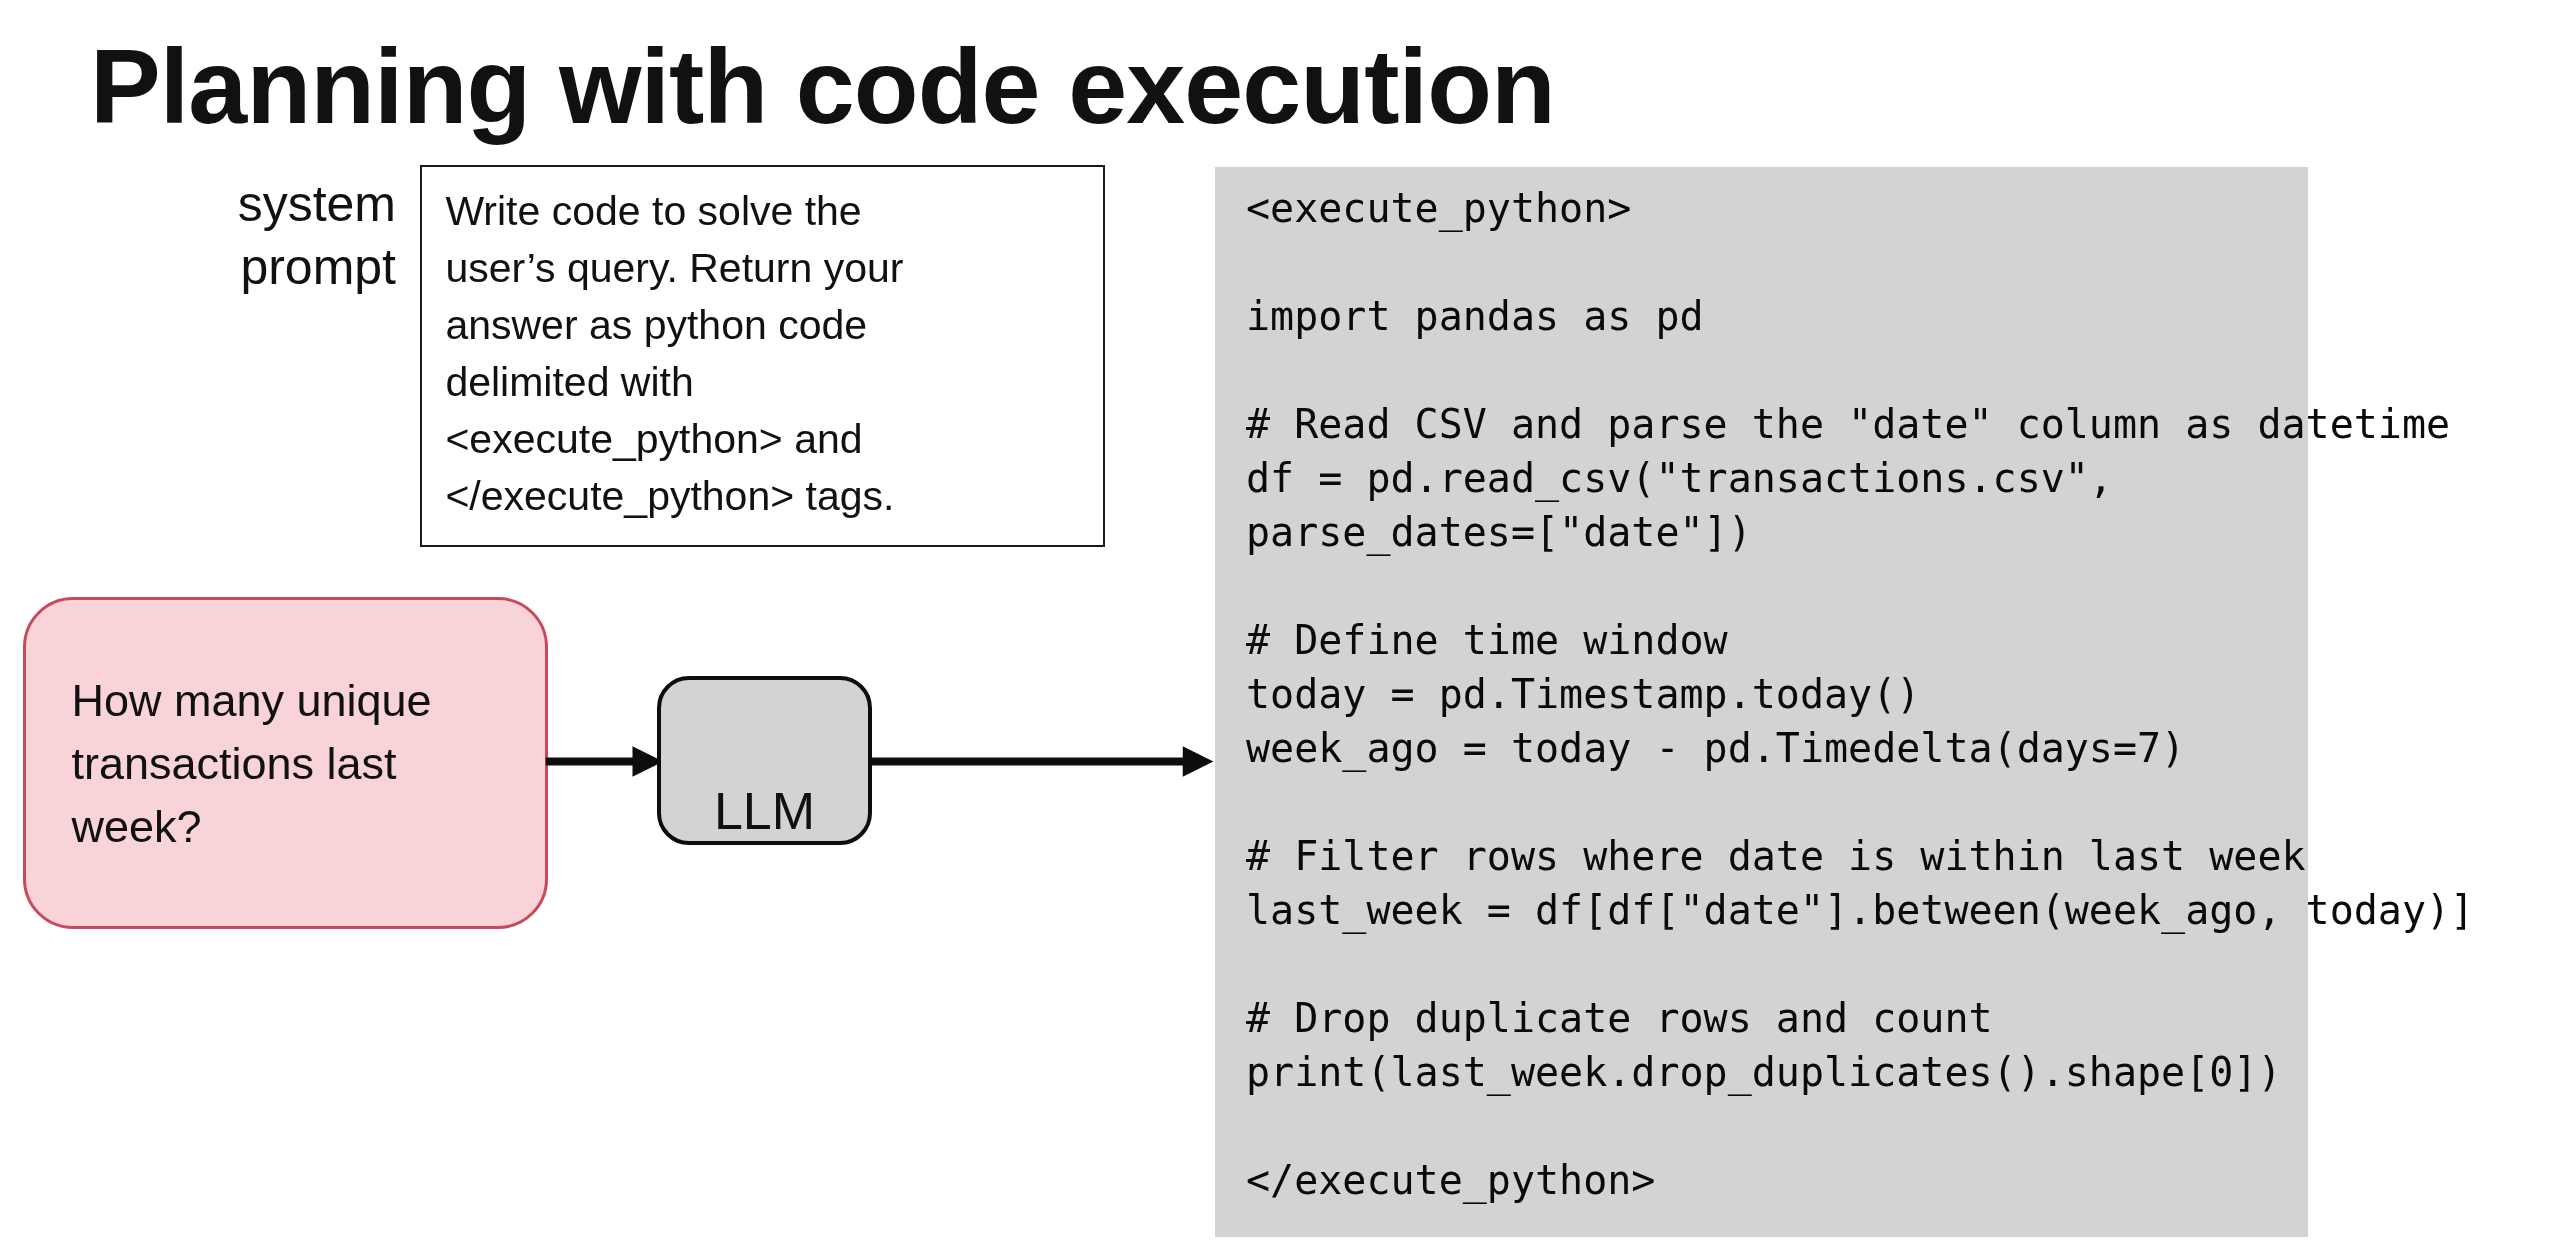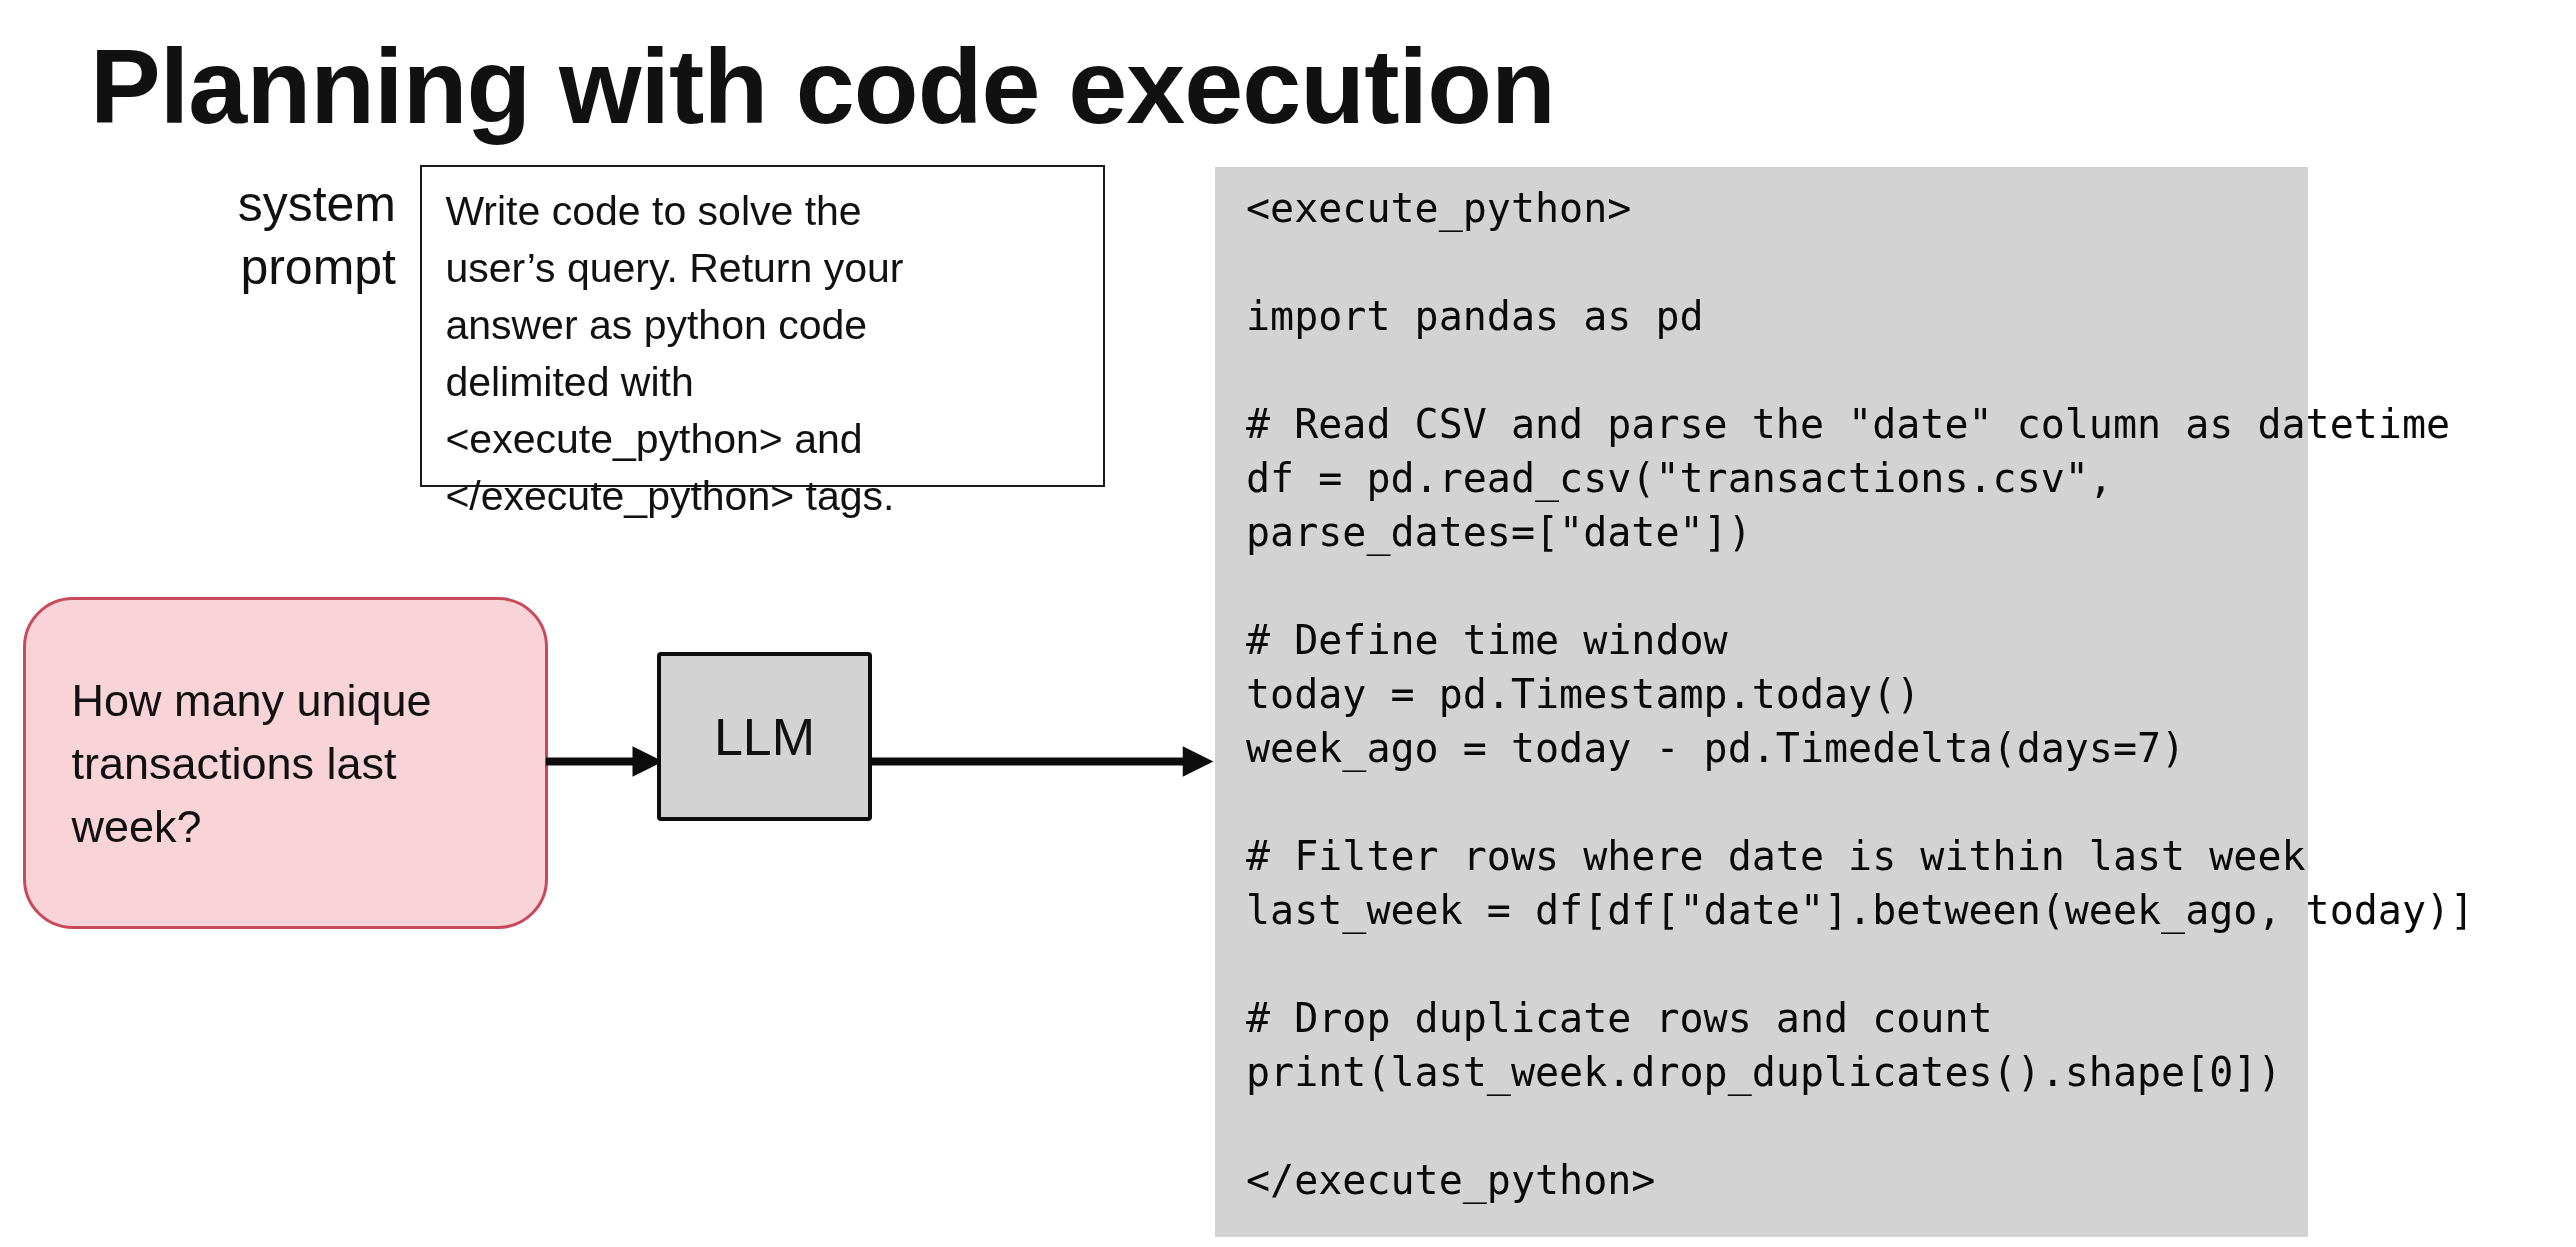--- a/index.html
+++ b/index.html
@@ -25,46 +25,46 @@
     white-space:nowrap;
     margin-top:22px;
   }
   .sp-label{
     left:144px;top:173px;width:252px;
     font-size:50px;line-height:63px;
     text-align:right;
     white-space:pre-line;
   }
   .sp-box{
-    left:420px;top:165px;width:685px;height:322px;
+    left:420px;top:165px;width:685px;height:382px;
     background:#ffffff;
     border:2.7px solid #1a1a1a;
     box-sizing:border-box;
     padding:16px 23.4px;
     font-size:41px;line-height:57px;
     white-space:pre-line;
   }
   .user-box{
     left:23.4px;top:597px;width:525px;height:332px;
     background:var(--user_box_fill);
     border:3.6px solid var(--user_box_border);
     border-radius:50px;
     box-sizing:border-box;
     display:flex;align-items:center;
     padding-left:45px;padding-right:20px;
     font-size:45px;line-height:63px;
     white-space:pre-line;
   }
   .llm-box{
-    left:657px;top:652px;width:215px;height:169px;
+    left:657px;top:676px;width:215px;height:169px;
     background:var(--block_gray);
     border:4.5px solid #0d0d0d;
-    border-radius:4px;
+    border-radius:32px;
     box-sizing:border-box;
-    display:flex;align-items:center;justify-content:center;
+    display:flex;align-items:flex-end;justify-content:center;
     font-size:52px;
   }
   .code-block{
     left:1215px;top:167px;width:1093px;height:1070px;
     background:var(--block_gray);
     box-sizing:border-box;
     padding:14.4px 31px;
   }
   .code-block pre{
     margin:0;

